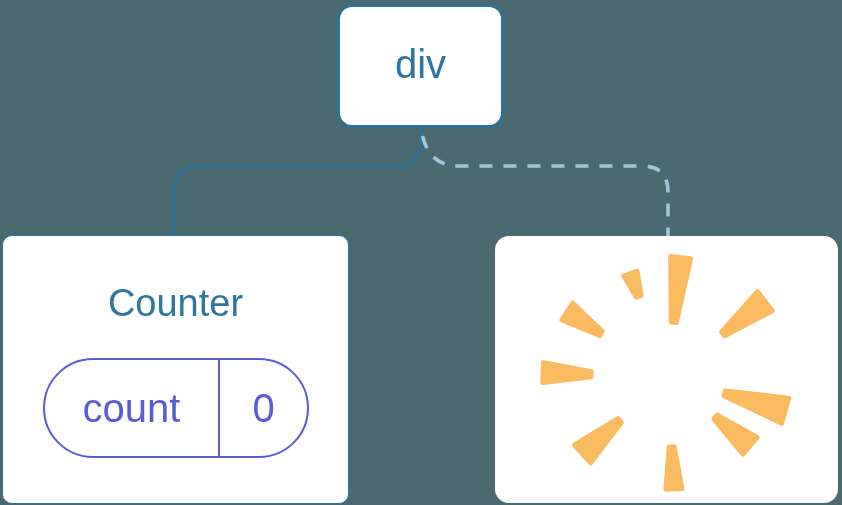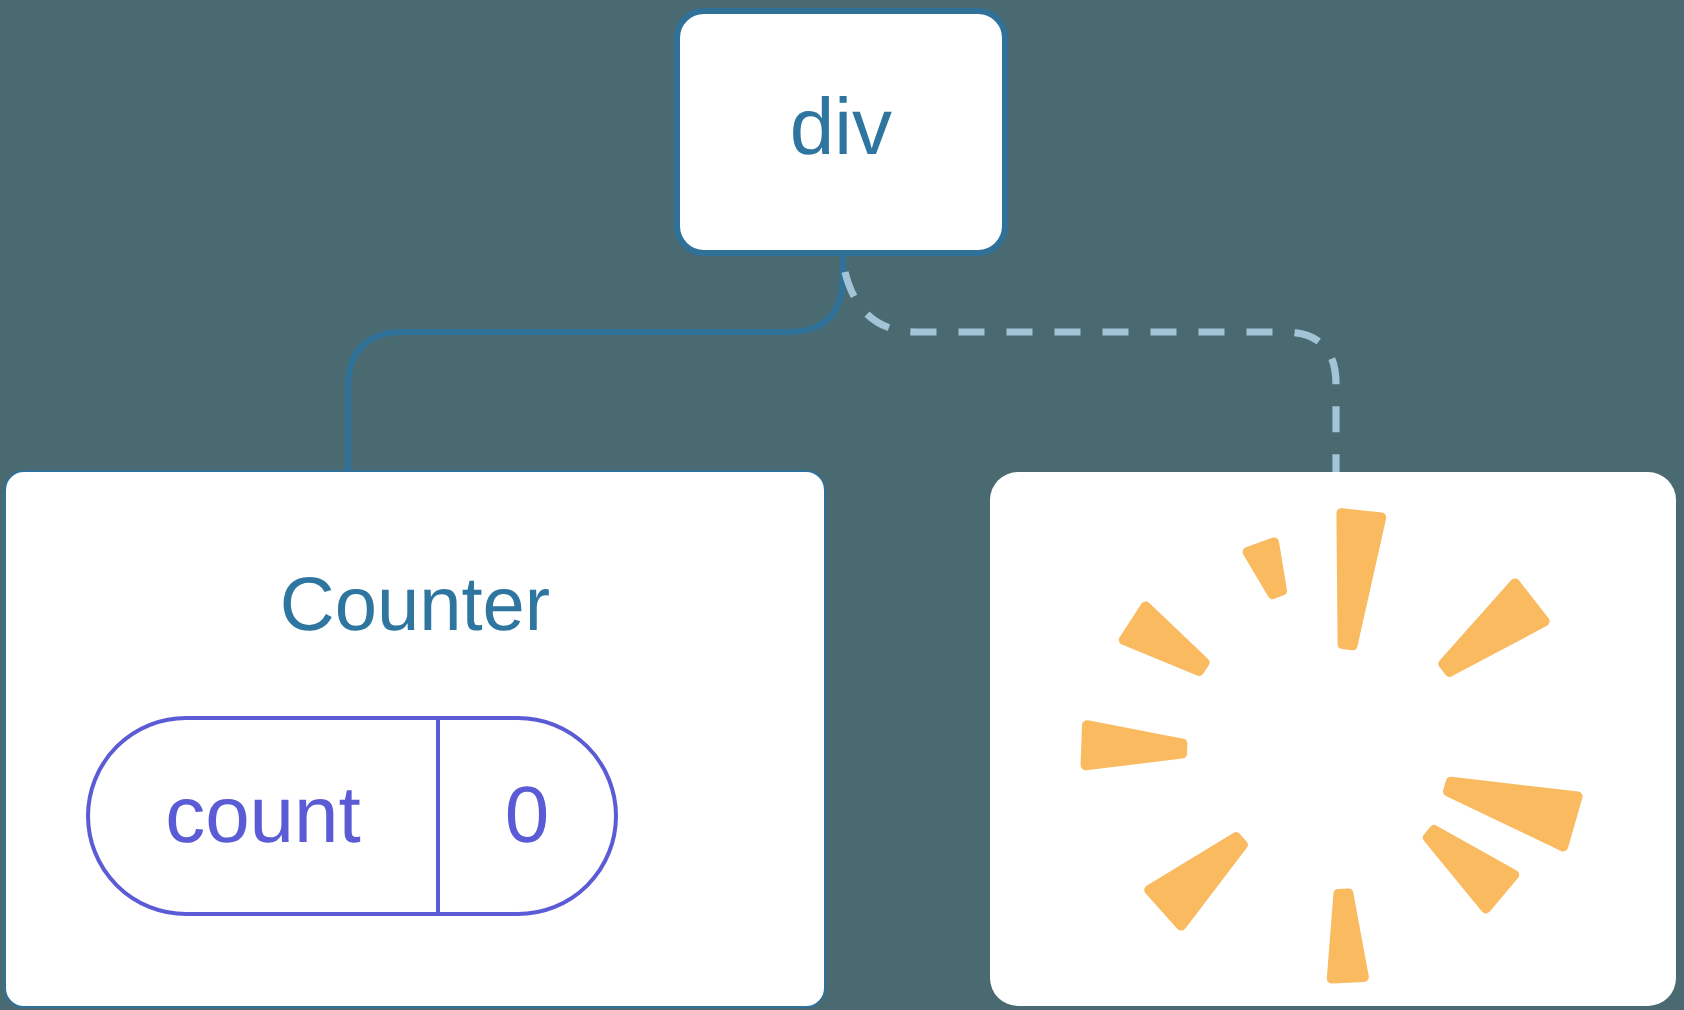--- a/index.html
+++ b/index.html
@@ -38,21 +38,21 @@
     display:flex;align-items:center;justify-content:center;
   }
   .root-node .label{
     color:var(--node-text);font-size:40px;font-weight:500;line-height:1;
     padding-bottom:4px;
   }
   .card{
     position:absolute;box-sizing:border-box;background:var(--card-bg);
   }
   .card.counter{
-    left:2px;top:235px;width:411px;height:269px;
+    left:2px;top:235px;width:347px;height:269px;
     border:1.5px solid var(--node-border);border-radius:10px;
   }
   .card.removed{
     left:495px;top:236px;width:343px;height:267px;border-radius:14px;
   }
   .card-title{
     position:absolute;left:0;top:48px;width:100%;text-align:center;
     color:var(--node-text);font-size:38px;font-weight:500;line-height:1;
   }
   .pill{

